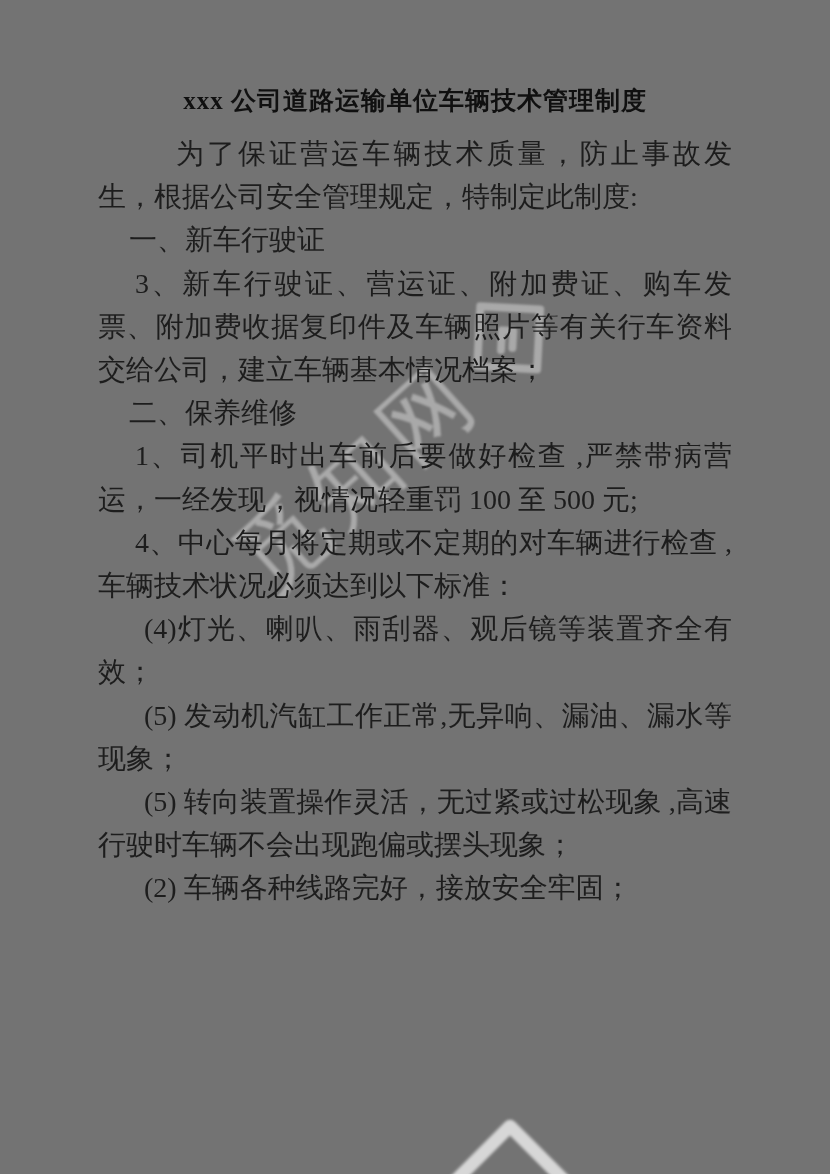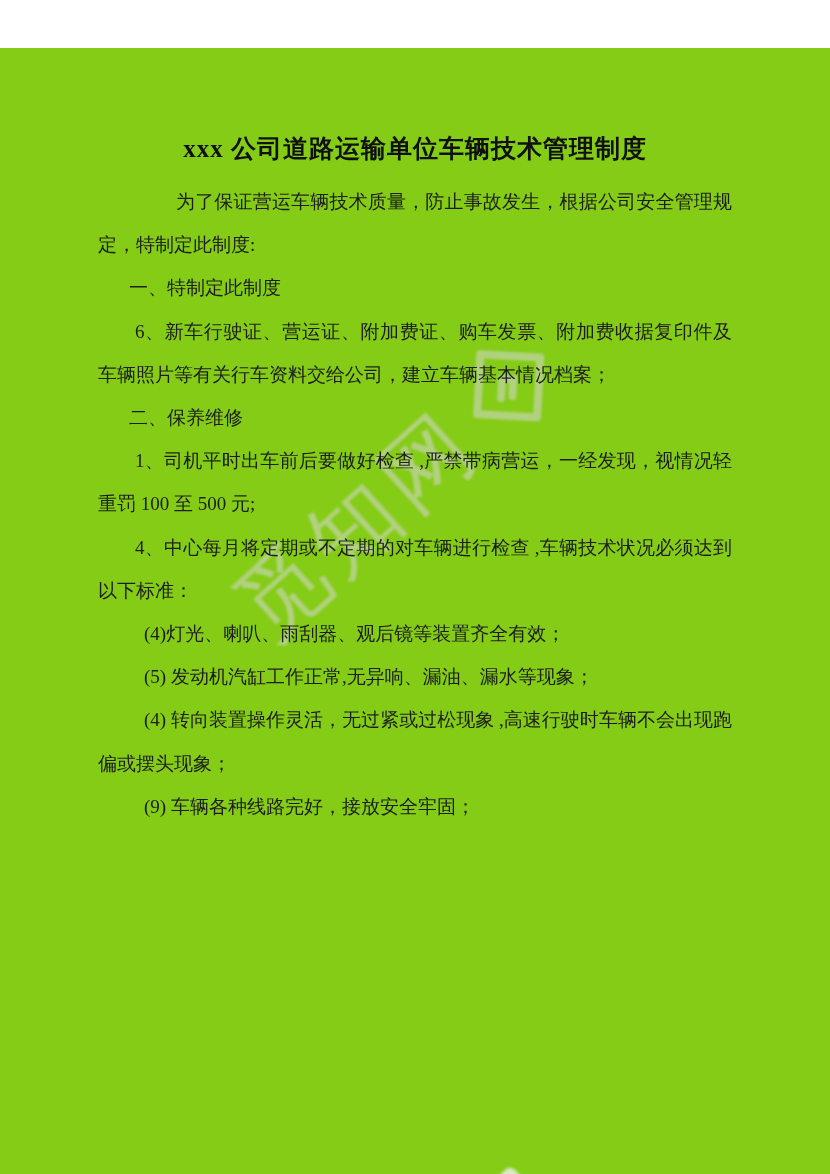--- a/index.html
+++ b/index.html
@@ -7,23 +7,22 @@
     width: 830px;
     height: 1174px;
     background: #ffffff;
     position: relative;
     overflow: hidden;
     font-family: "Liberation Serif", "DejaVu Serif", serif;
   }
   .page {
     position: absolute;
     inset: 0;
-    background: #84cc16;
+    background: #737373;
     overflow: hidden;
-    margin-top: 48px;
   }
 
   
   .wm-mid {
     position: absolute;
     left: 196px;
     top: 368px;
     width: 420px;
     height: 130px;
     transform: rotate(-42deg);
@@ -67,21 +66,21 @@
     margin: 0 0 14px 0;
     font-size: 25px;
     line-height: 34px;
     font-weight: 700;
     text-align: center;
     color: #101010;
     letter-spacing: 1px;
   }
   .doc p {
     margin: 0;
-    font-size: 19px;
+    font-size: 28px;
     line-height: 43.2px;
     color: #1d1d1d;
     text-align: justify;
     text-justify: inter-ideograph;
   }
   .indent-intro   { text-indent: 78px; }
   .indent-section { text-indent: 31px; }
   .indent-item    { text-indent: 37px; }
   .indent-sub     { text-indent: 46px; }
 </style>
@@ -108,24 +107,24 @@
         <rect x="33" y="33" width="110" height="110" transform="rotate(45 88 88)"></rect>
         <path d="M62 96 L88 70 L103 85 L81 107"></path>
       </g>
     </svg>
   </div>
 
   <div class="doc">
     <h1 class="doc-title">xxx 公司道路运输单位车辆技术管理制度</h1>
 
     <p class="indent-intro">为了保证营运车辆技术质量，防止事故发生，根据公司安全管理规定，特制定此制度:</p>
-    <p class="indent-section">一、特制定此制度</p>
-    <p class="indent-item">6、新车行驶证、营运证、附加费证、购车发票、附加费收据复印件及车辆照片等有关行车资料交给公司，建立车辆基本情况档案；</p>
+    <p class="indent-section">一、新车行驶证</p>
+    <p class="indent-item">3、新车行驶证、营运证、附加费证、购车发票、附加费收据复印件及车辆照片等有关行车资料交给公司，建立车辆基本情况档案；</p>
     <p class="indent-section">二、保养维修</p>
     <p class="indent-item">1、司机平时出车前后要做好检查 ,严禁带病营运，一经发现，视情况轻重罚 100 至 500 元;</p>
     <p class="indent-item">4、中心每月将定期或不定期的对车辆进行检查 ,车辆技术状况必须达到以下标准：</p>
     <p class="indent-sub">(4)灯光、喇叭、雨刮器、观后镜等装置齐全有效；</p>
     <p class="indent-sub">(5) 发动机汽缸工作正常,无异响、漏油、漏水等现象；</p>
-    <p class="indent-sub">(4) 转向装置操作灵活，无过紧或过松现象 ,高速行驶时车辆不会出现跑偏或摆头现象；</p>
-    <p class="indent-sub">(9) 车辆各种线路完好，接放安全牢固；</p>
+    <p class="indent-sub">(5) 转向装置操作灵活，无过紧或过松现象 ,高速行驶时车辆不会出现跑偏或摆头现象；</p>
+    <p class="indent-sub">(2) 车辆各种线路完好，接放安全牢固；</p>
   </div>
 
 </div>
 
 </body></html>

